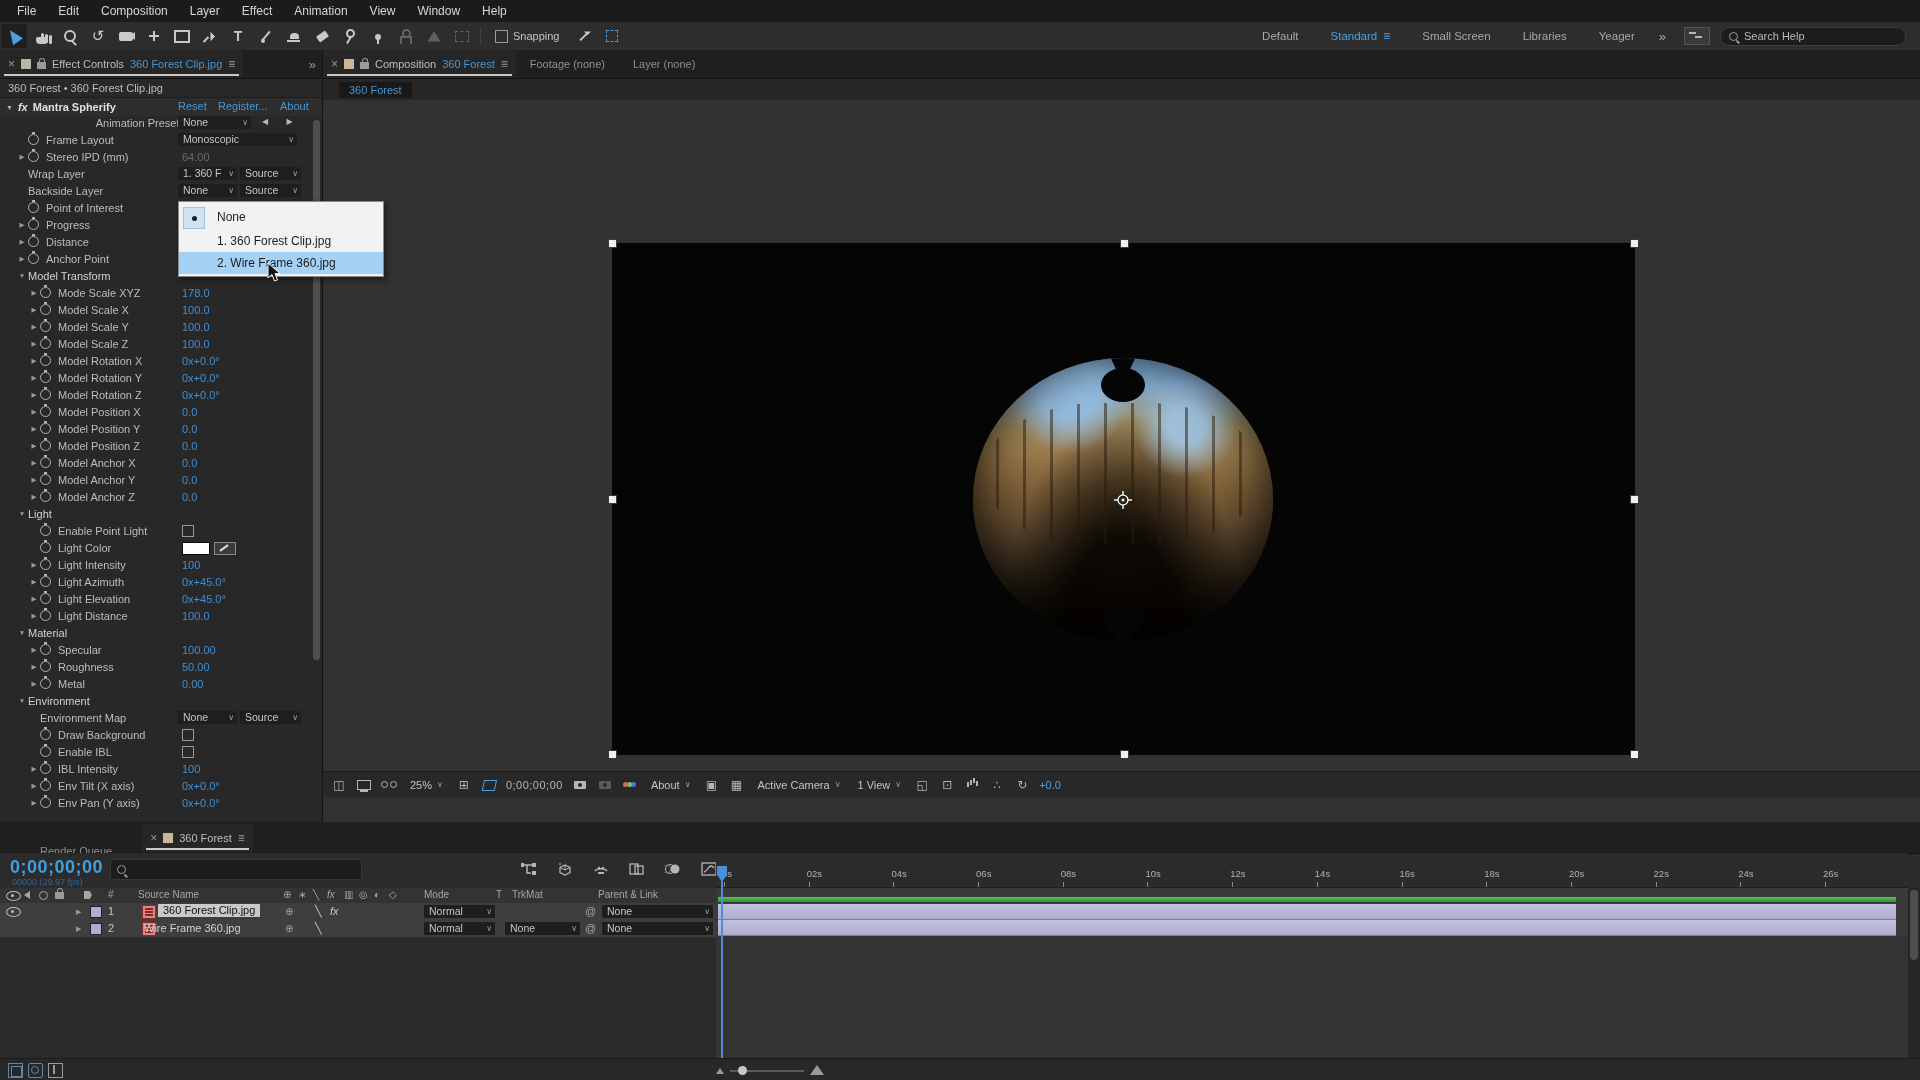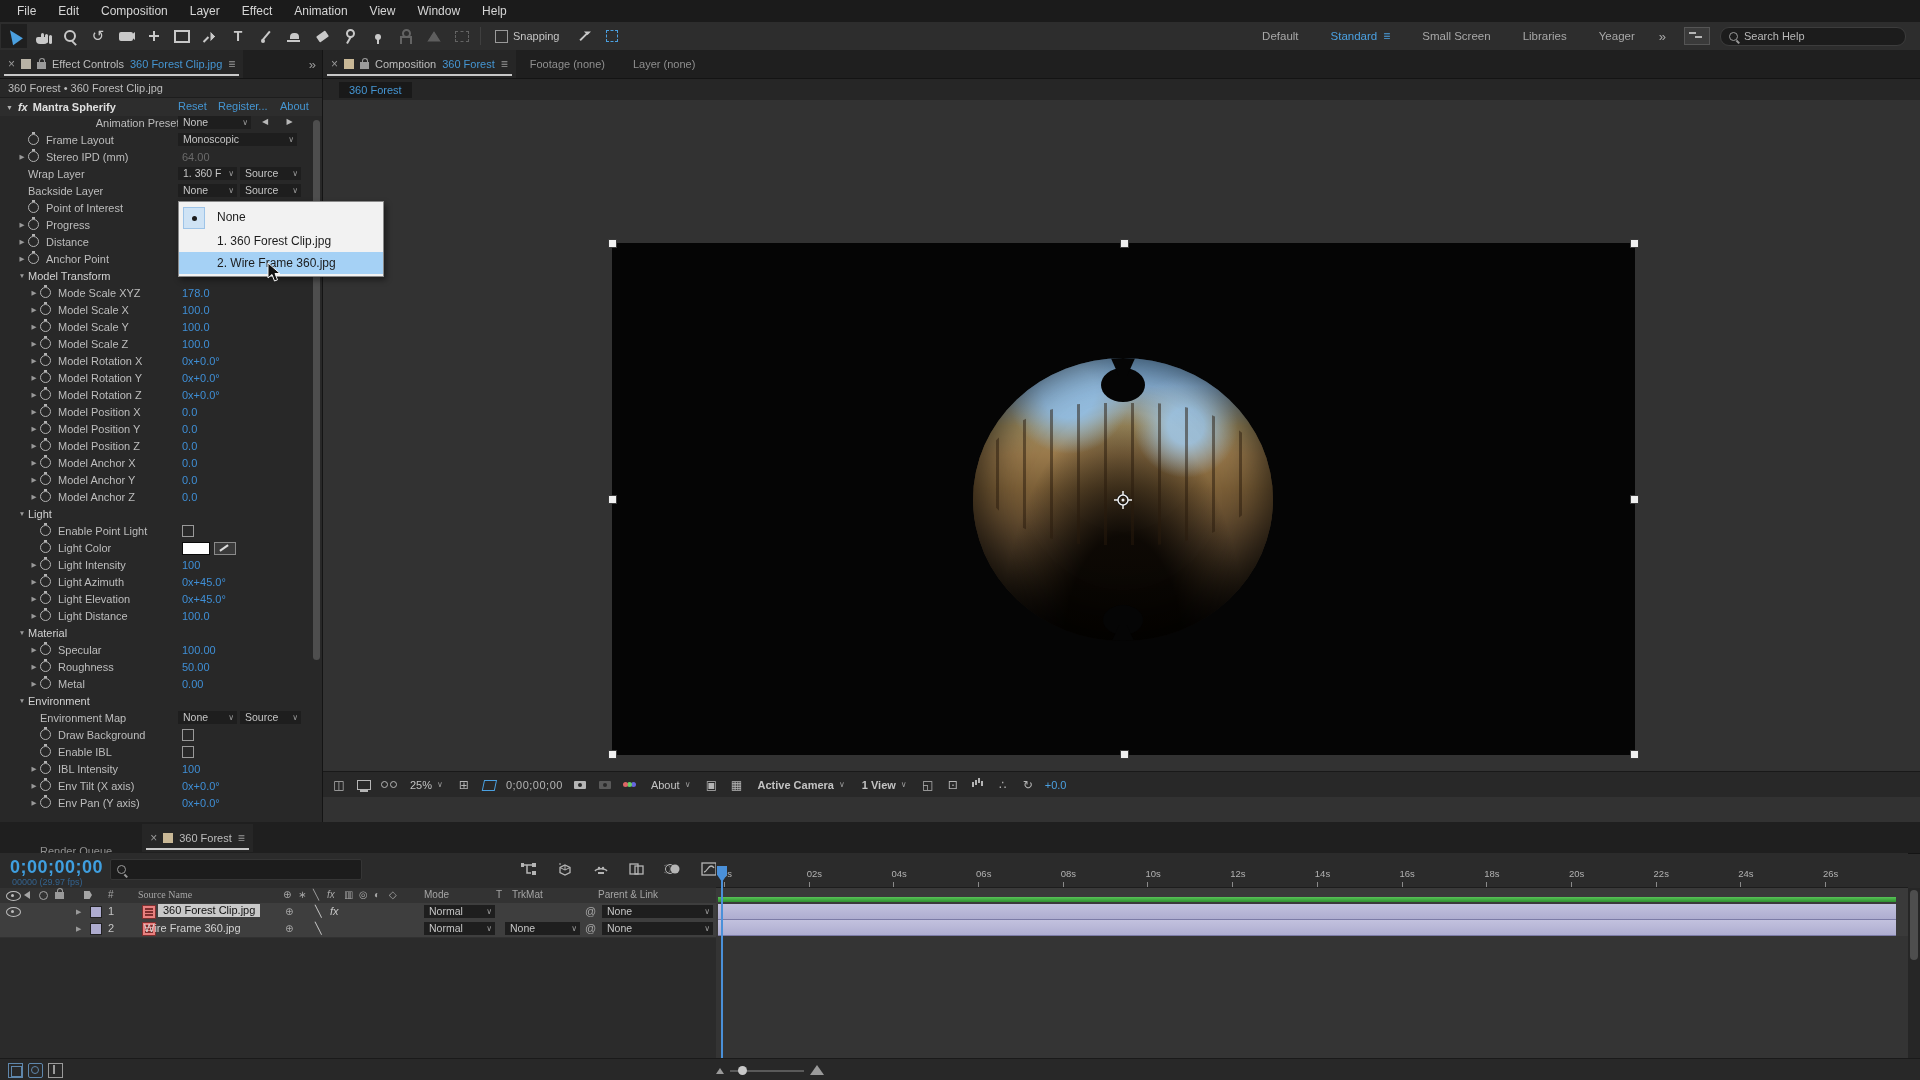--- a/index.html
+++ b/index.html
@@ -664,25 +664,25 @@
         <span class="vt-icon i-snapcam"></span>
         <span class="vt-icon i-snapcam" style="opacity:.35"></span>
         <span class="vt-icon i-channels"></span>
         <span class="vt-sel">
             <b style="font-weight:normal">About</b>
             <i class="chev">∨</i>
           </span>
         <span class="vt-icon">▣</span>
         <span class="vt-icon">▦</span>
         <span class="vt-sel">
-            <b style="font-weight:bold">Active Camera</b>
+            <b style="font-weight:normal">Active Camera</b>
             <i class="chev">∨</i>
           </span>
         <span class="vt-sel">
-            <b style="font-weight:bold">1 View</b>
+            <b style="font-weight:normal">1 View</b>
             <i class="chev">∨</i>
           </span>
         <span class="vt-icon">◱</span>
         <span class="vt-icon">⊡</span>
         <span class="vt-icon i-hist"></span>
         <span class="vt-icon">∴</span>
         <span class="vt-icon">↻</span>
         <span class="vt-exposure">+0.0</span>
       </div>
     </div>
@@ -791,21 +791,21 @@
     <div id="playhead-caret"></div>
     <div id="playhead-line"></div>
 
     <div id="tl-headers">
       <span style="left:6px;top:3px;" class="i-eye"></span>
       <span style="left:24px;top:3px;" class="i-audio"></span>
       <span style="left:39px;top:3px;" class="i-solo"></span>
       <span style="left:55px;top:1px;" class="i-lock"></span>
       <span style="left:84px;top:3px;" class="i-tag"></span>
       <span style="left:108px;">#</span>
-      <span style="left:138px;font-family:Liberation Serif, serif;">Source Name</span>
+      <span style="left:138px;">Source Name</span>
       <span style="left:283px;" class="hicon">⊕</span>
       <span style="left:298px;" class="hicon">∗</span>
       <span style="left:313px;" class="hicon">╲</span>
       <span style="left:327px;font-style:italic;" class="hicon">fx</span>
       <span style="left:344px;" class="hicon">▥</span>
       <span style="left:359px;" class="hicon">◎</span>
       <span style="left:374px;" class="hicon">◐</span>
       <span style="left:389px;" class="hicon">◇</span>
       <span style="left:424px;">Mode</span>
       <span style="left:496px;">T</span>

